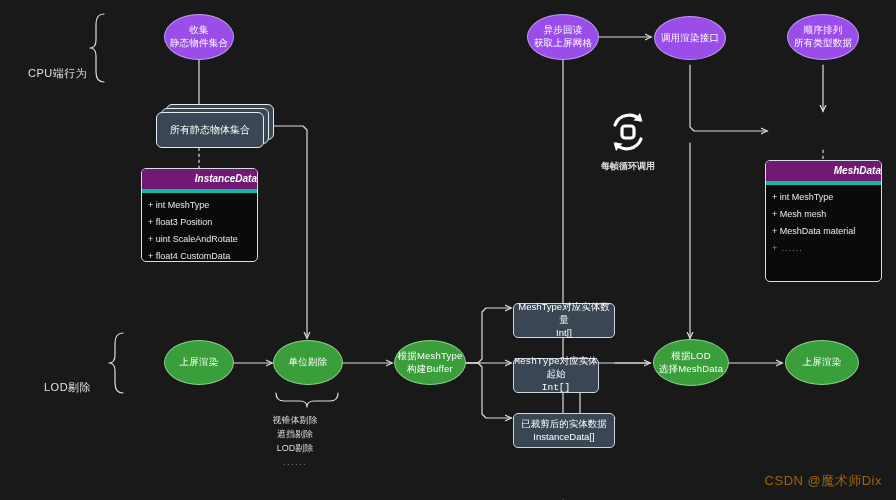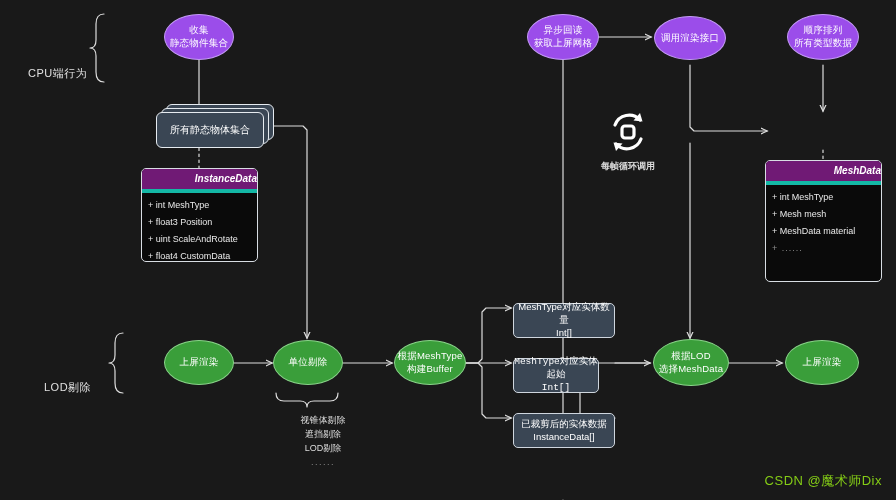--- a/index.html
+++ b/index.html
@@ -129,21 +129,21 @@
   .caption .dim { color: #8d8d8d; letter-spacing: 1.5px; }
 
   
   .loop-icon { position: absolute; }
 
   
   .watermark {
     position: absolute;
     right: 14px;
     bottom: 10px;
-    color: #84cc16;
+    color: #a16207;
     font-size: 13px;
     letter-spacing: .5px;
     white-space: nowrap;
   }
 </style>
 </head>
 <body>
 
 <div id="canvas">
 
@@ -306,21 +306,21 @@
     </div>
   </div>
 
   <div class="node box" style="left:513px; top:401px; width:102px; height:35px;">
     <div>
       <div>已裁剪后的实体数据</div>
       <div>InstanceData[]</div>
     </div>
   </div>
 
-  <div class="caption" style="left:274px; top:414px; width:98px;">
+  <div class="caption" style="left:246px; top:414px; width:98px;">
     <div>视锥体剔除</div>
     <div>遮挡剔除</div>
     <div>LOD剔除</div>
     <div class="dim">......</div>
   </div>
 
   <div class="watermark">CSDN @魔术师Dix</div>
 
 </div>
 

